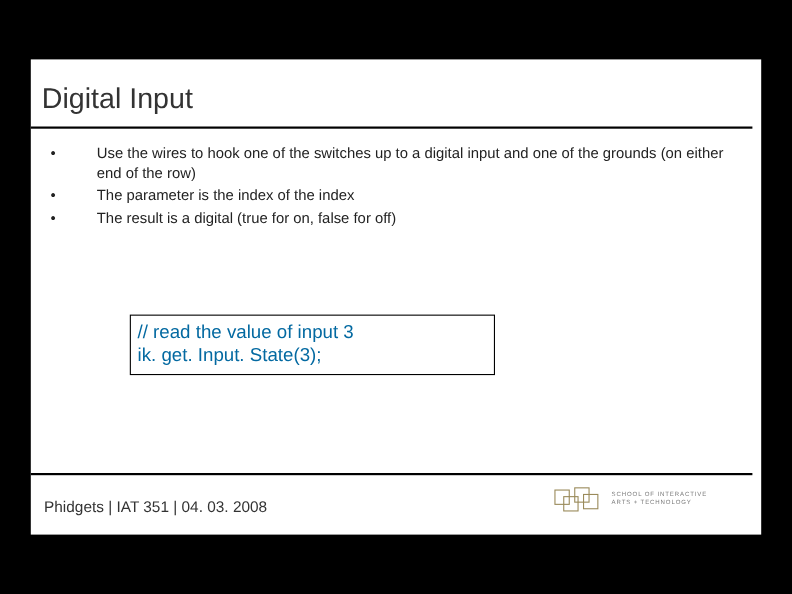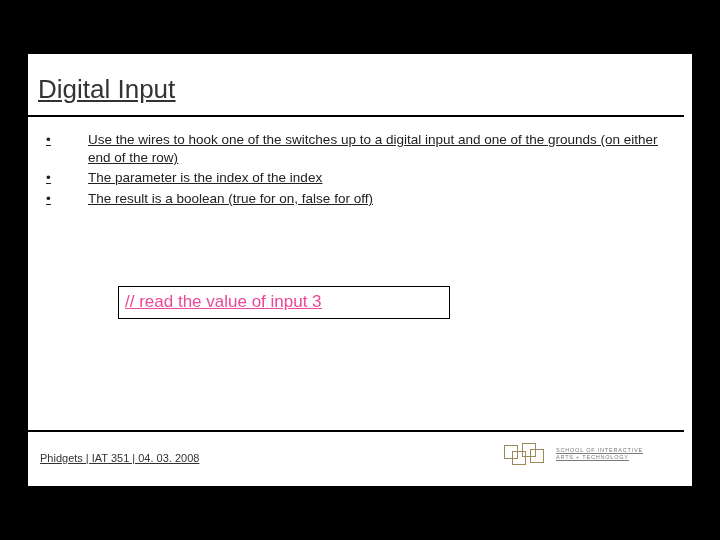--- a/index.html
+++ b/index.html
@@ -1,15 +1,15 @@
 <!DOCTYPE html>
 <html><head>
 <meta charset="utf-8">
 <style>
-  * { margin: 0; padding: 0; box-sizing: border-box; text-decoration: underline; }
+  * { margin: 0; padding: 0; box-sizing: border-box; }
   html, body { width: 720px; height: 540px; background: #000; font-family: Arial, Helvetica, sans-serif; }
   .slide {
     position: absolute;
     left: 28px; top: 54px;
     width: 664px; height: 432px;
     background: #fff;
   }
   .title {
     font-size: 26px;
     color: #333;
@@ -39,35 +39,35 @@
     padding-left: 2px;
   }
   .bullets .txt { flex: 1; margin-left: 22px; }
   .codebox {
     position: absolute;
     left: 90px; top: 232px;
     width: 332px;
     border: 1px solid #000;
     padding: 4px 12px 6px 6px;
     font-size: 17px;
-    color: #ec4899;
+    color: #0369a1;
     line-height: 1.25;
     font-family: Arial, Helvetica, sans-serif;
   }
   .hr2 {
     position: absolute;
     left: 0; right: 8px;
     top: 376px;
     border: none;
     border-top: 2px solid #000;
   }
   .footer {
     position: absolute;
     left: 12px; top: 398px;
-    font-size: 11px;
+    font-size: 14px;
     color: #333;
   }
   .logo-wrap {
     position: absolute;
     right: 10px; top: 382px;
     width: 180px; height: 36px;
     display: flex;
     align-items: center;
     gap: 8px;
   }
@@ -99,26 +99,27 @@
     <li>
       <span class="dot">•</span>
       <span class="txt">Use the wires to hook one of the switches up to a digital input and one of the grounds (on either end of the row)</span>
     </li>
     <li>
       <span class="dot">•</span>
       <span class="txt">The parameter is the index of the index</span>
     </li>
     <li>
       <span class="dot">•</span>
-      <span class="txt">The result is a boolean (true for on, false for off)</span>
+      <span class="txt">The result is a digital (true for on, false for off)</span>
     </li>
   </ul>
 
   <div class="codebox">
     <div>// read the value of input 3</div>
+    <div> ik. get. Input. State(3);</div>
   </div>
 
   <hr class="hr2">
 
   <div class="footer">Phidgets  |  IAT 351  |  04. 03. 2008</div>
 
   <div class="logo-wrap">
     <div class="logo-mark">
       <div class="sq" style="left:2px; top:6px; width:14px; height:14px;"></div>
       <div class="sq" style="left:10px; top:12px; width:14px; height:14px;"></div>

